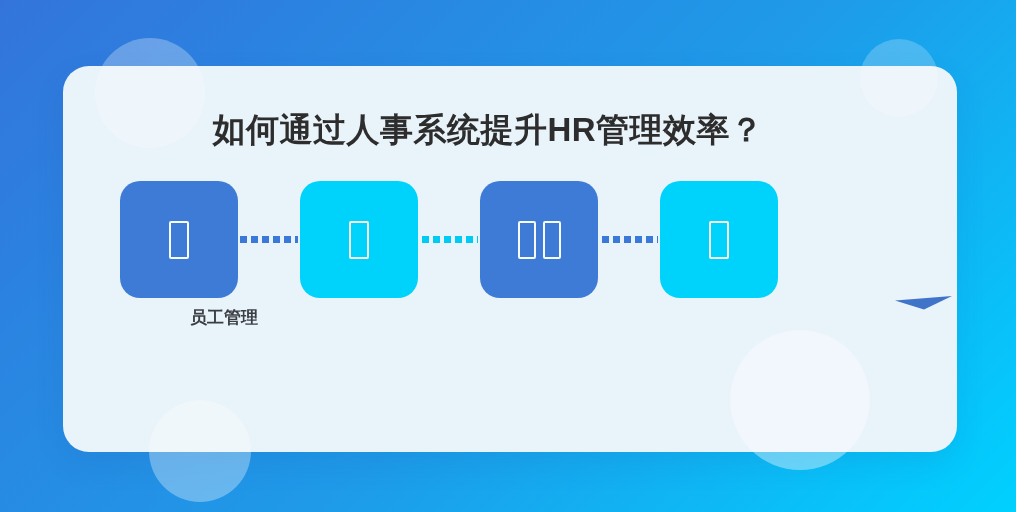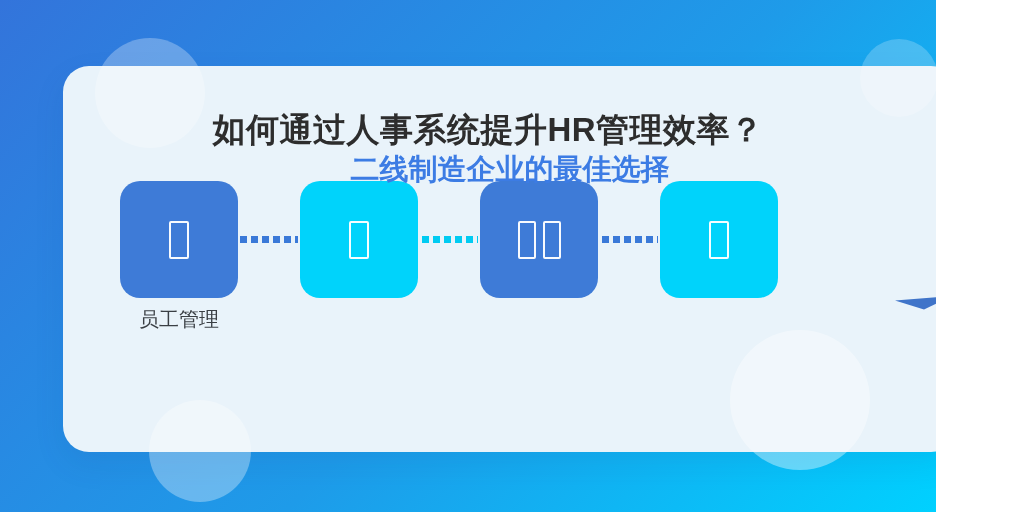--- a/index.html
+++ b/index.html
@@ -1,19 +1,19 @@
 <!DOCTYPE html>
 <html><head>
 <meta charset="utf-8">
 <style>
   * { margin:0; padding:0; box-sizing:border-box; }
   html,body { width:1024px; height:512px; }
   body { font-family:"Liberation Sans", sans-serif; }
 
-  .stage { position:relative; width:936px; height:512px; overflow:hidden;
+  .stage { position:relative; width:1016px; height:512px; overflow:hidden;
            background:linear-gradient(135deg,#3374DB 0%,#1E9BE9 55%,#00D1FF 100%); }
 
   .card { position:absolute; left:63px; top:66px; width:894px; height:386px;
           background:#E9F3FA; border-radius:26px;
           box-shadow:0 12px 30px rgba(20,70,150,0.10); }
 
   .decor-circle { position:absolute; border-radius:50%; background:rgba(255,255,255,0.28); pointer-events:none; }
   .c1 { left:95px;  top:38px;  width:110px; height:110px; }
   .c2 { left:860px; top:39px;  width:78px;  height:78px;  background:rgba(255,255,255,0.22); }
   .c3 { left:149px; top:400px; width:102px; height:102px; background:rgba(255,255,255,0.32); }
@@ -30,35 +30,34 @@
 
   .tofu { width:20px; height:38px; border:2.5px solid rgba(255,255,255,0.96); border-radius:2px; }
   .tofu.narrow { width:18px; }
 
   .connector { position:absolute; top:236px; height:7px; z-index:1;
                background:repeating-linear-gradient(90deg, var(--dot,#3A79D8) 0 7px, transparent 7px 11px); }
   .k1 { left:240px; width:58px; }
   .k2 { left:422px; width:56px; }
   .k3 { left:602px; width:56px; }
 
-  .step-label { position:absolute; top:306px; width:158px; text-align:center;
-                font-size:20px; color:#3A3F44; z-index:2; }
+  .step-label { position:absolute; top:306px; width:158px; text-align:right;
+                font-size:17px; color:#3A3F44; z-index:2;font-weight:bold; }
   .l1 { left:100px; } .l2 { left:281px; } .l3 { left:461px; } .l4 { left:641px; }
 
   .plane { position:absolute; left:895px; top:296px; width:58px; height:15px; color:#3F74C9; z-index:3; }
 </style>
 </head>
 <body>
 
 <div class="stage">
 
   <div class="card"></div>
 
   <div class="title" style="color: rgb(45, 45, 45);">如何通过人事系统提升HR管理效率？</div>
-  <div class="subtitle" style="color: rgb(60, 124, 228);">二线制造企业的最佳选择</div>
 
   <div class="step-box s1" style="background: rgb(62, 123, 215);">
     <div class="tofu"></div>
   </div>
   <div class="step-box s2" style="background: rgb(0, 211, 251);">
     <div class="tofu"></div>
   </div>
   <div class="step-box s3" style="background: rgb(62, 123, 215);">
     <div class="tofu narrow"></div>
     <div class="tofu narrow"></div>

